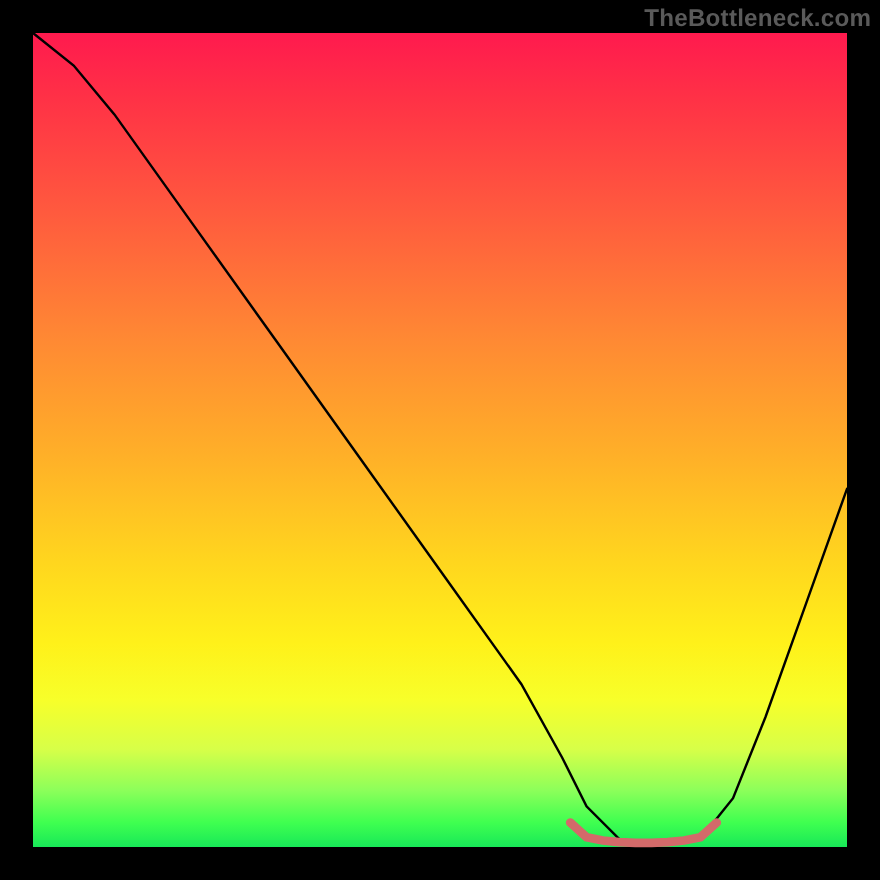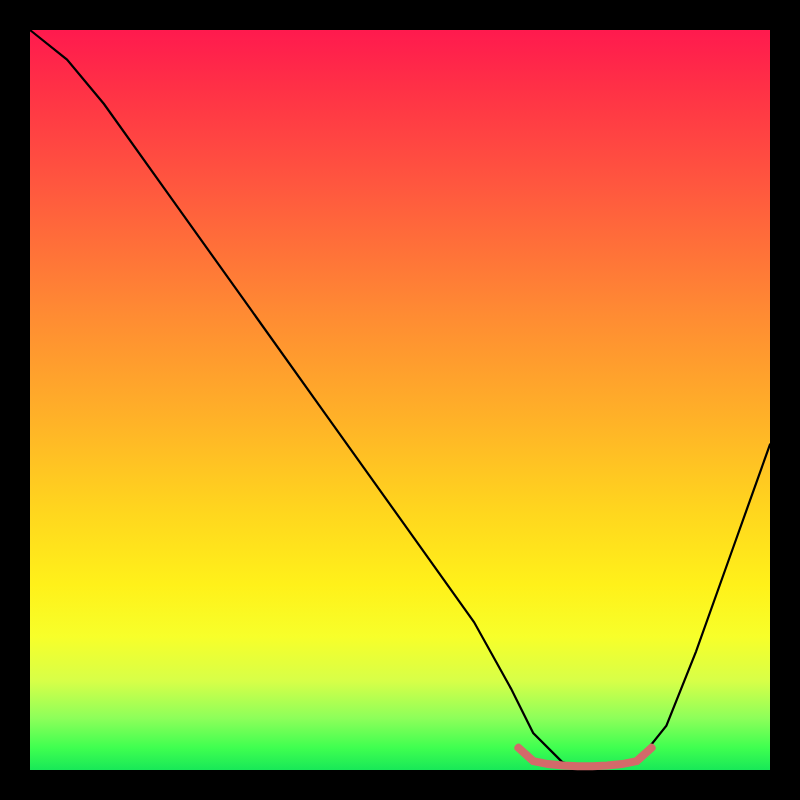--- a/index.html
+++ b/index.html
@@ -56,20 +56,21 @@
     top: 0;
     width: 740px;
     height: 740px;
     overflow: visible;
   }
 </style>
 </head>
 <body>
 
 <div class="frame">
+  <div class="watermark">TheBottleneck.com</div>
 
   <div class="plot">
     <svg class="curve" viewBox="0 0 740 740" preserveAspectRatio="none">
       <path d="M0.0 0.0 L37.0 29.6 L74.0 74.0 L148.0 177.6 L222.0 281.2 L296.0 384.8 L370.0 488.4 L444.0 592.0 L481.0 658.6 L503.2 703.0 L532.8 732.6 L555.0 736.3 L577.2 736.3 L606.8 732.6 L636.4 695.6 L666.0 621.6 L703.0 518.0 L740.0 414.4" id="curve-path" fill="none" stroke="#000000" stroke-width="2.2" stroke-linecap="round"></path>
       <path d="M488.4 717.8 L503.2 731.1 L518.0 734.1 L532.8 735.6 L547.6 736.3 L562.4 736.3 L577.2 735.6 L592.0 734.1 L606.8 731.1 L621.6 717.8" id="trough-path" fill="none" stroke="#d36a6a" stroke-width="8" stroke-linecap="round"></path>
     </svg>
   </div>
 </div>
 
 </body></html>

